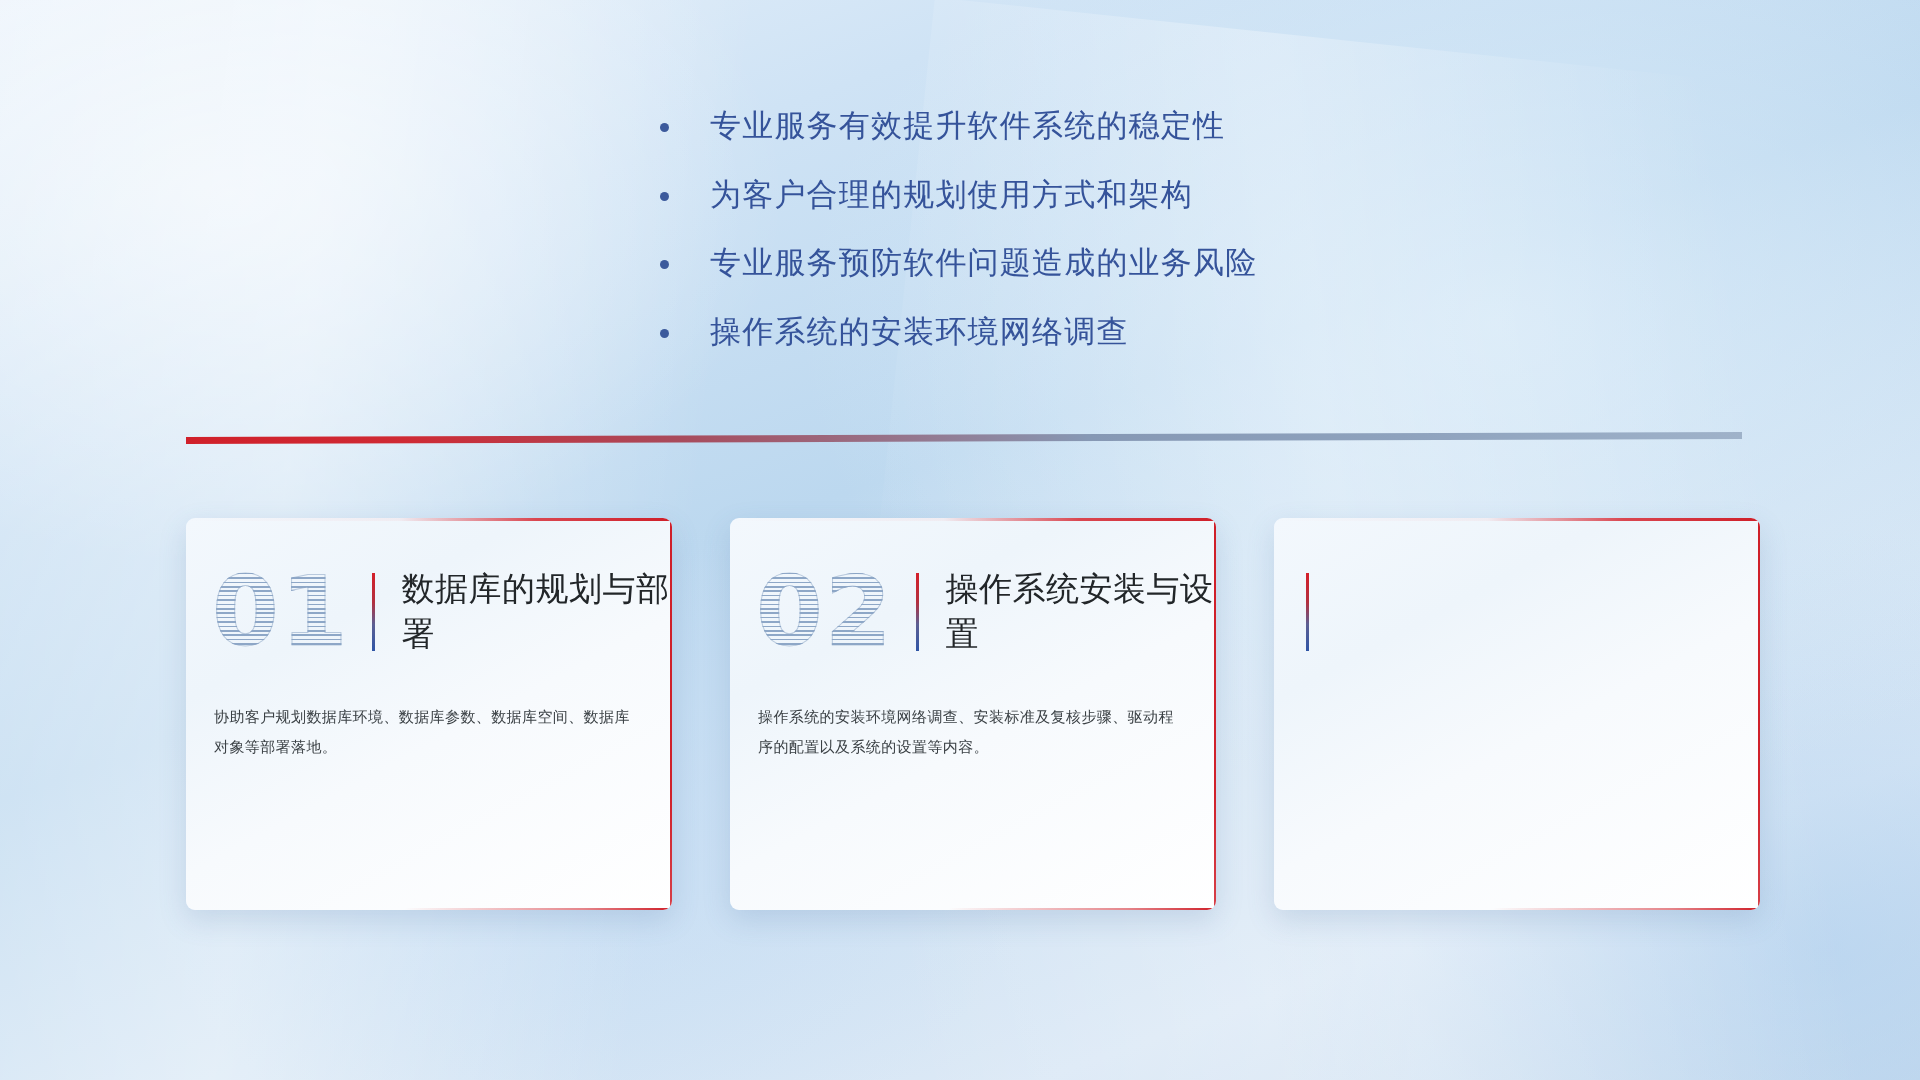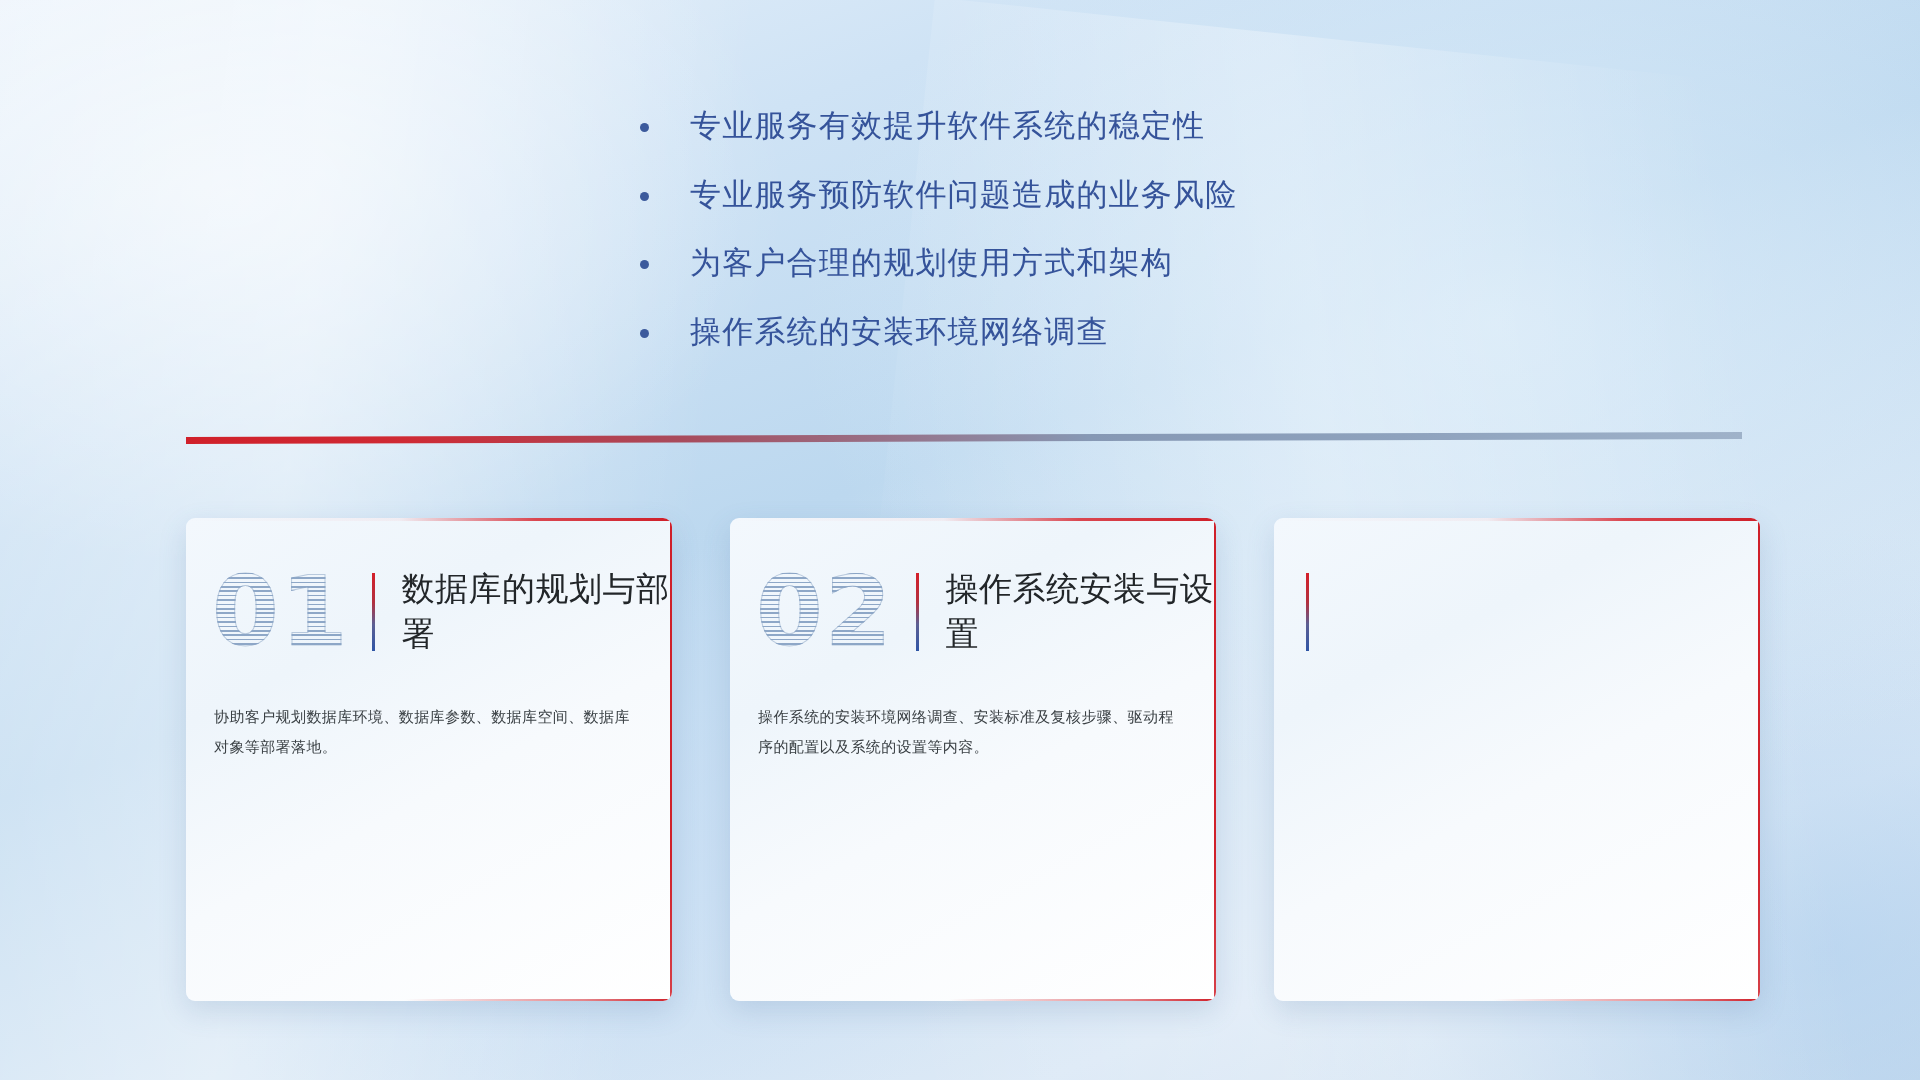--- a/index.html
+++ b/index.html
@@ -26,21 +26,21 @@
   }
   #slide::after {
     content: ""; position: absolute; right: -5%; bottom: -25%;
     width: 60%; height: 120%;
     background: linear-gradient(75deg, rgba(255,255,255,0.0) 10%, rgba(255,255,255,0.30) 45%, rgba(255,255,255,0.0) 75%);
     transform: rotate(6deg); pointer-events: none;
   }
 
   
   .bullets {
-    position: absolute; left: 640px; top: 108px;
+    position: absolute; left: 660px; top: 108px;
     z-index: 3;
   }
   .bullet-row {
     display: flex; align-items: flex-start;
     margin-bottom: 32px;
   }
   .bullet-dot {
     width: 9px; height: 9px; border-radius: 50%;
     background: #3c5a9c; margin-right: 41px; margin-top: 15px;
     flex: 0 0 auto;
@@ -61,21 +61,21 @@
     clip-path: polygon(0% 42%, 100% 0%, 100% 58%, 0% 100%);
   }
 
   
   .cards {
     position: absolute; left: 186px; top: 518px;
     display: flex; gap: 58px; z-index: 3;
   }
   .card {
     position: relative;
-    width: 486px; height: 483px;
+    width: 486px; height: 392px;
     border-radius: 9px;
     background: linear-gradient(152deg, #f3f8fd 0%, #eef5fb 28%, #f7fafd 55%, #ffffff 100%);
     box-shadow: 0 10px 28px rgba(70,110,160,0.18);
     overflow: hidden;
   }
   
   .card-accent-top {
     position: absolute; top: 0; left: 0; width: 100%; height: 2.5px;
     background: linear-gradient(90deg, rgba(255,255,255,0) 0%, rgba(242,180,186,0.15) 44%, rgba(214,40,50,0.85) 72%, #cf1f29 100%);
   }
@@ -126,25 +126,25 @@
 
 <div id="slide">
 
   <div class="bullets">
     <div class="bullet-row">
       <span class="bullet-dot"></span>
       <span class="bullet-text">专业服务有效提升软件系统的稳定性</span>
     </div>
     <div class="bullet-row">
       <span class="bullet-dot"></span>
-      <span class="bullet-text">专业服务预防软件问题造成的业务风险</span>
+      <span class="bullet-text">为客户合理的规划使用方式和架构</span>
     </div>
     <div class="bullet-row">
       <span class="bullet-dot"></span>
-      <span class="bullet-text">为客户合理的规划使用方式和架构</span>
+      <span class="bullet-text">专业服务预防软件问题造成的业务风险</span>
     </div>
     <div class="bullet-row">
       <span class="bullet-dot"></span>
       <span class="bullet-text">操作系统的安装环境网络调查</span>
     </div>
   </div>
 
   <div class="divider">
     <div class="divider-fill"></div>
   </div>

